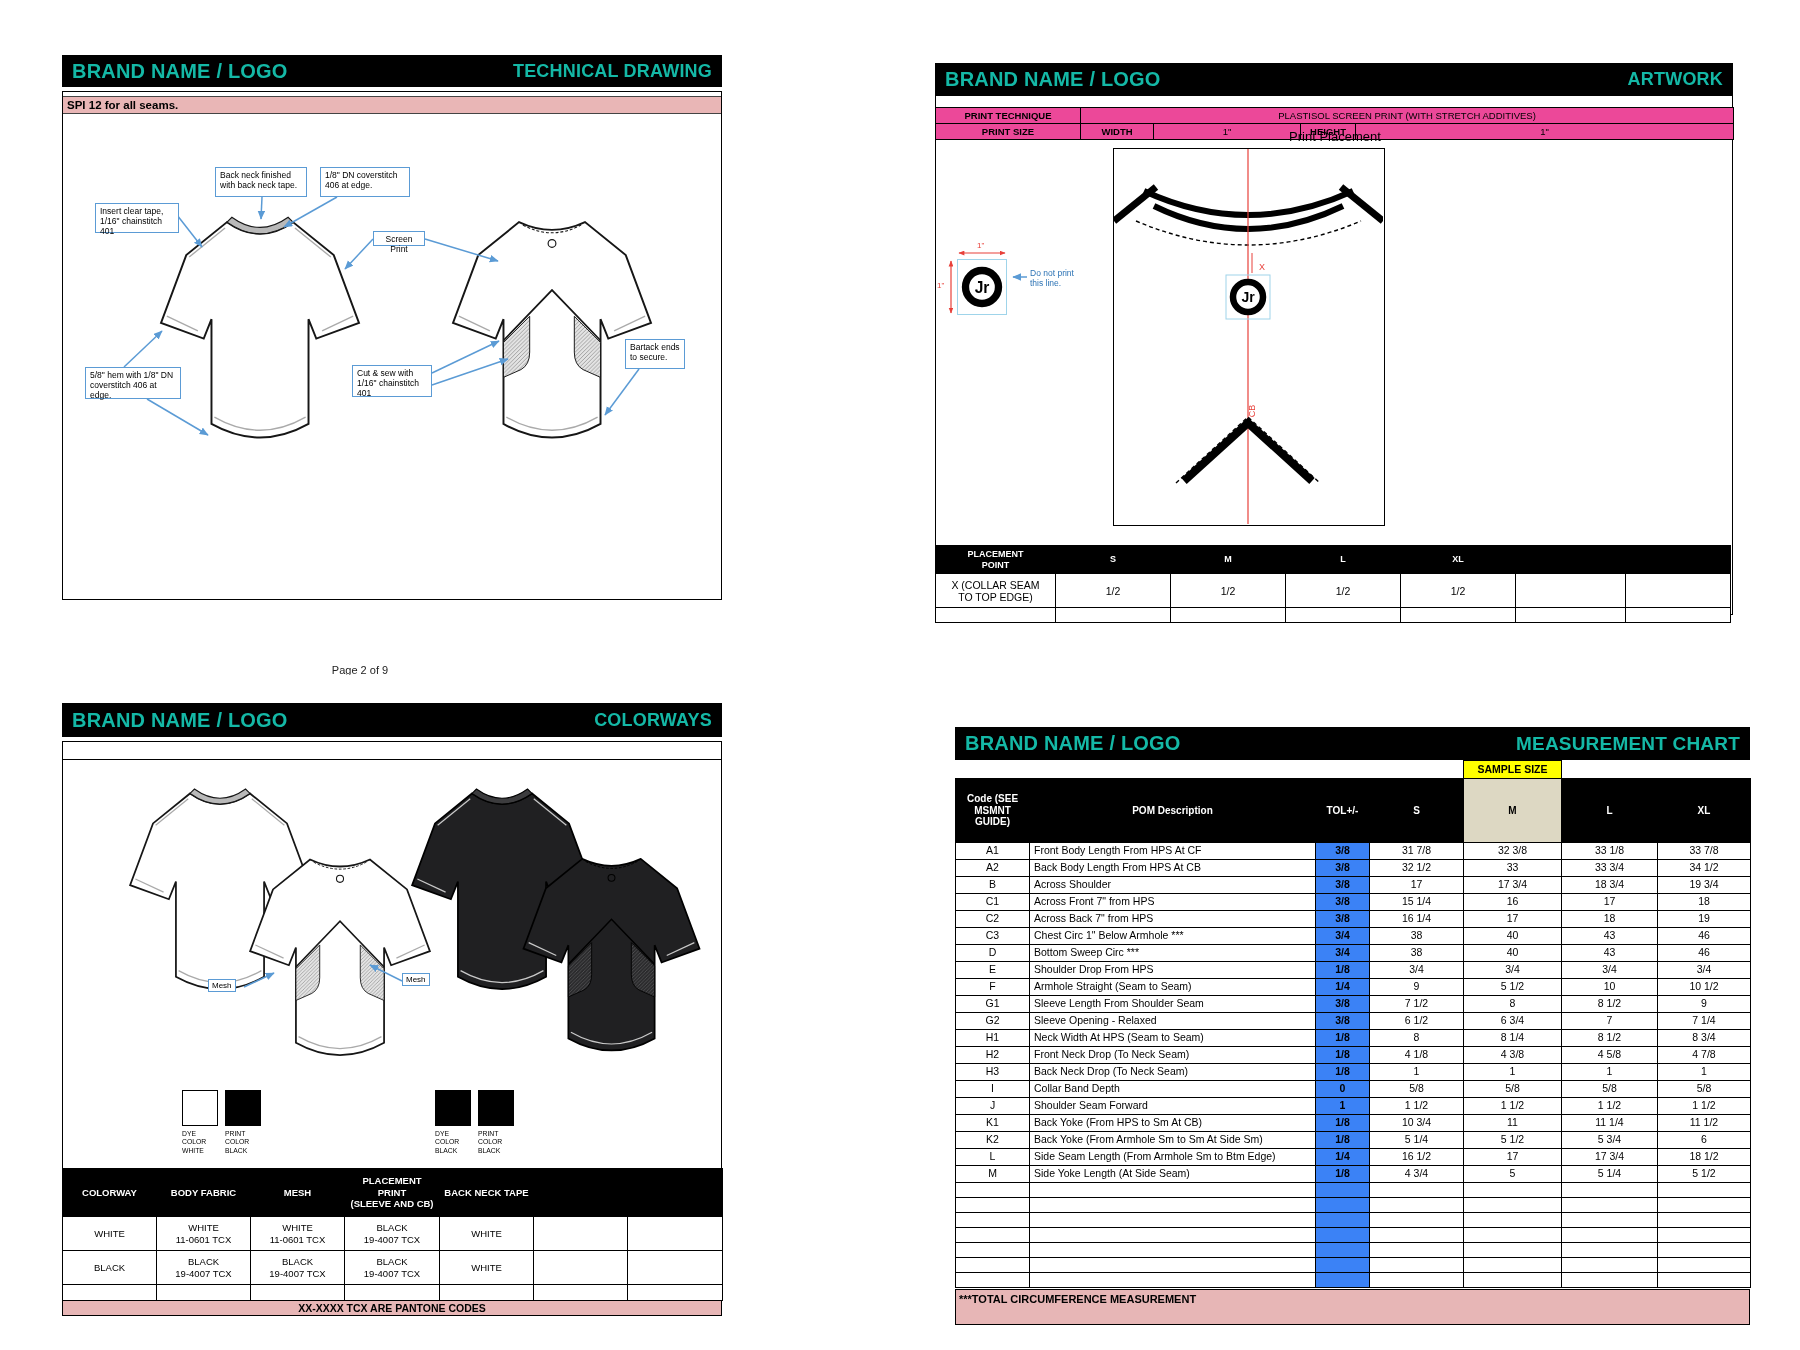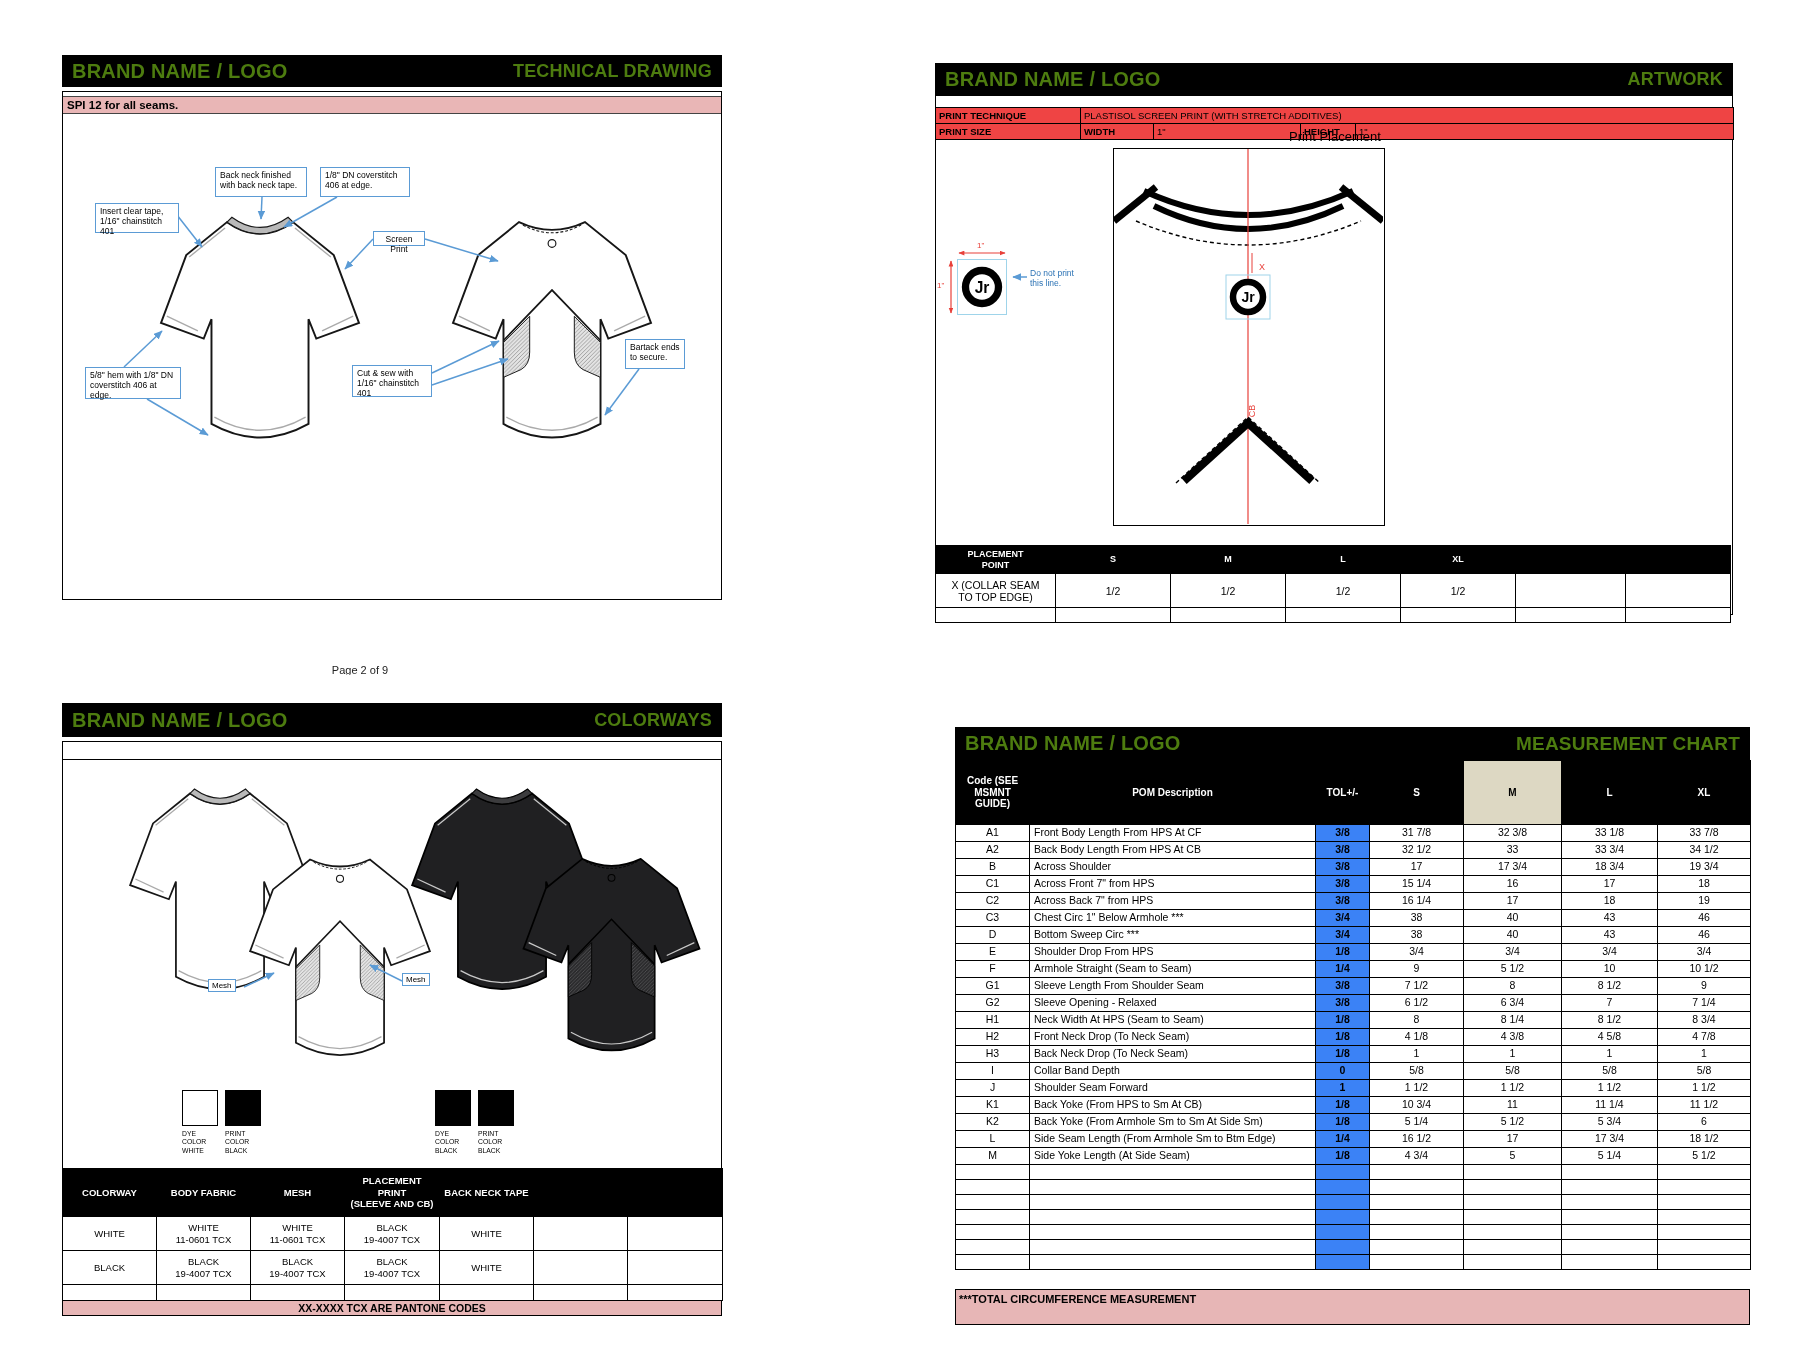--- a/index.html
+++ b/index.html
@@ -1,19 +1,19 @@
 <!DOCTYPE html>
 <html><head>
 <meta charset="utf-8">
 <style>
   html,body{margin:0;padding:0;background:#fff;}
   .canvas{position:relative;width:1800px;height:1350px;background:#fff;
           font-family:"Liberation Sans", sans-serif;color:#000;overflow:hidden;}
   .panel{position:absolute;}
-  .bar{position:absolute;left:0;right:0;top:0;height:32px;background:#000;color:#4d7c0f;
+  .bar{position:absolute;left:0;right:0;top:0;height:32px;background:#000;color:#14b8a6;
        display:flex;justify-content:space-between;align-items:center;padding:14px 10px;box-sizing:border-box;}
   .bar .brand{font-size:20px;font-weight:bold;letter-spacing:.2px;}
   .bar .ptitle{font-size:18px;font-weight:bold;letter-spacing:.2px;}
   .frame{position:absolute;left:0;right:0;bottom:8px;border:1.5px solid #000;box-sizing:border-box;background:#fff;}
   .pinkbar{background:#e9b6b6;border-top:1px solid #444;border-bottom:1px solid #444;
            font-weight:bold;font-size:11.5px;line-height:17px;padding-left:4px;box-sizing:border-box;}
   .ann{position:absolute;border:1.3px solid #5b9bd5;background:#fff;font-size:8.5px;line-height:1.18;
        padding:2px 4px;box-sizing:border-box;z-index:5;}
   .arrows{position:absolute;left:0;top:0;pointer-events:none;z-index:4;}
   table{border-collapse:collapse;table-layout:fixed;background:#fff;}
@@ -41,21 +41,21 @@
   #cw-table th{font-size:9.5px;line-height:1.25;white-space:pre-line;}
   #cw-table td{font-size:9.5px;line-height:1.2;}
   .cw-footer{position:absolute;left:0;right:0;bottom:0;height:16px;background:#e7b6b6;border:1.5px solid #000;
              font-weight:bold;font-size:10.5px;text-align:center;line-height:14px;box-sizing:border-box;}
   .swatch{position:absolute;width:36px;height:36px;border:1px solid #000;box-sizing:border-box;}
   .swlabel{position:absolute;font-size:6.8px;line-height:1.25;white-space:pre-line;}
   .meshlbl{font-size:8px;padding:1px 3px;}
   .rule{position:absolute;left:0;right:0;height:0;border-top:1.2px solid #000;}
   
   #art-info{position:absolute;left:0;top:44px;width:798px;font-size:9.5px;}
-  #art-info td{height:16px;text-align:left;padding:0 3px;font-size:9.5px;background:#ef4444;}
+  #art-info td{height:16px;text-align:center;padding:0 3px;font-size:9.5px;background:#ec4899;}
   #art-info td.lab{font-weight:bold;}
   #art-place-table{position:absolute;left:0;top:482px;width:795px;font-size:10px;}
   #art-place-table th{font-size:9px;line-height:1.2;white-space:pre-line;}
   #art-place-table td{font-size:10.5px;}
   .ph{position:absolute;font-weight:normal;font-size:13px;text-align:center;}
   .redtxt{position:absolute;color:#e8403a;font-size:8px;}
   .bluetxt{position:absolute;color:#2e74b5;font-size:8.5px;line-height:1.2;}
   .lb-box{position:absolute;border:1px solid #9fd4ea;box-sizing:border-box;}
   .place-box{position:absolute;border:1.5px solid #000;box-sizing:border-box;background:#fff;}
   .page-footer{position:absolute;left:300px;top:664px;width:120px;height:11px;overflow:hidden;
@@ -387,20 +387,26 @@
       <colgroup>
           <col style="width:74px">
           <col style="width:286px">
           <col style="width:54px">
           <col style="width:94px">
           <col style="width:98px">
           <col style="width:96px">
           <col style="width:93px">
         </colgroup>
       <thead>
+        <tr style="height:18px;">
+          <td class="samp-blank" colspan="4"></td>
+          <td class="samp-cell" style="font-weight:bold;">SAMPLE SIZE</td>
+          <td class="samp-blank"></td>
+          <td class="samp-blank"></td>
+        </tr>
         <tr style="height:64px;">
           <th class="pre">Code (SEE
 MSMNT
 GUIDE)</th>
           <th>POM Description</th>
           <th>TOL+/-</th>
           <th>S</th>
           <th class="m-head">M</th>
           <th>L</th>
           <th>XL</th>

